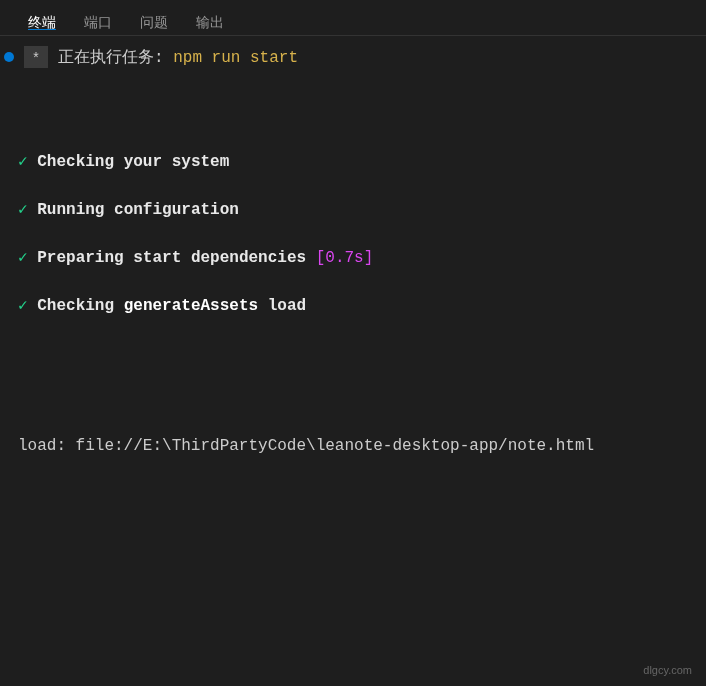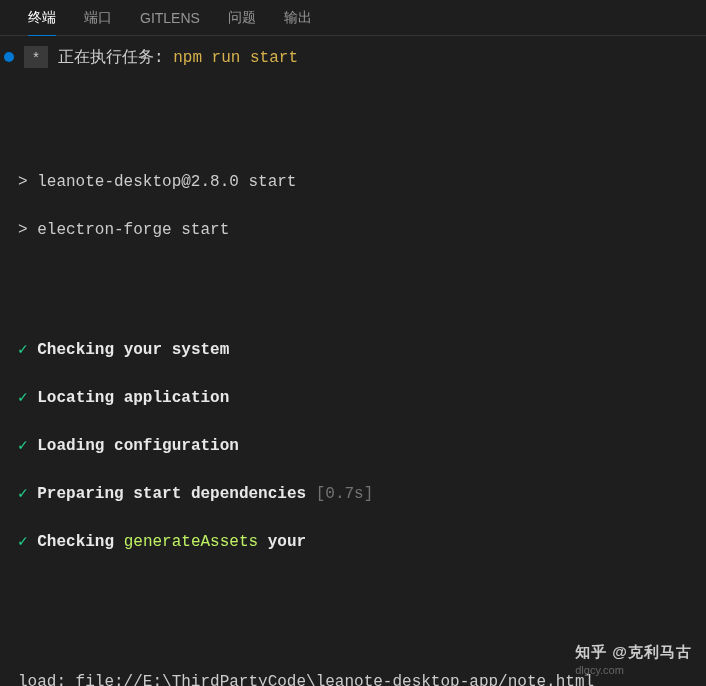--- a/index.html
+++ b/index.html
@@ -14,21 +14,20 @@
     }
     .tabs {
       display: flex;
       gap: 0;
       padding: 6px 14px;
       font-size: 14px;
       font-family: -apple-system, "Segoe UI", sans-serif;
       color: #969696;
       border-bottom: 1px solid #333333;
       height: 36px;
-      align-items: center;
     }
     .tab {
       padding: 8px 14px;
       cursor: pointer;
       position: relative;
     }
     .tab.active {
       color: #ffffff;
     }
     .tab.active::after {
@@ -79,25 +78,25 @@
       white-space: pre;
     }
     .block {
       margin-top: 44px;
     }
     .check {
       color: #23d18b;
       font-weight: bold;
     }
     .dim {
-      color: #737373;
+      color: #d946ef;
     }
     .yellow {
-      color: #bef264;
-      font-weight: normal;
+      color: #ffffff;
+      font-weight: bold;
     }
     .bold-white {
       color: #e8e8e8;
       font-weight: bold;
     }
     .log-block {
       margin-top: 44px;
     }
     .watermark {
       position: absolute;
@@ -117,56 +116,49 @@
       text-align: left;
       margin-top: 2px;
     }
   </style>
 </head>
 <body>
 
 <div class="tabs">
   <div class="tab active">终端</div>
   <div class="tab">端口</div>
-  <div class="tab">GITLENS</div>
   <div class="tab">问题</div>
   <div class="tab">输出</div>
 </div>
 
 <div class="task-bar">
   <span class="dot"></span>
   <span class="star-box">*</span>
   <span class="task-label">
     <span>正在执行任务: </span><span class="task-cmd">npm run start</span>
   </span>
 </div>
 
 <div class="terminal">
-<div class="block">
-<div>&gt; leanote-desktop@2.8.0 start</div>
-<div>&gt; electron-forge start</div>
-</div>
 <div style="margin-top:24px">
 <div><span class="check">✓</span> <span class="bold-white">Checking your system</span></div>
-<div><span class="check">✓</span> <span class="bold-white">Locating application</span></div>
-<div><span class="check">✓</span> <span class="bold-white">Loading configuration</span></div>
+<div><span class="check">✓</span> <span class="bold-white">Running configuration</span></div>
 <div><span class="check">✓</span> <span class="bold-white">Preparing start dependencies</span> <span class="dim">[0.7s]</span></div>
-<div><span class="check">✓</span> <span class="bold-white">Checking </span><span class="yellow">generateAssets</span><span class="bold-white"> your</span></div>
+<div><span class="check">✓</span> <span class="bold-white">Checking </span><span class="yellow">generateAssets</span><span class="bold-white"> load</span></div>
 </div>
 <div class="log-block">
 <div>load: file://E:\ThirdPartyCode\leanote-desktop-app/note.html</div>
 
 
 
 
 
 
 
 
 
 
 </div>
 </div>
 
 <div class="watermark">
-  <div class="wm-top">知乎 @克利马古</div>
   <div class="wm-sub">dlgcy.com</div>
 </div>
 
 </body></html>

